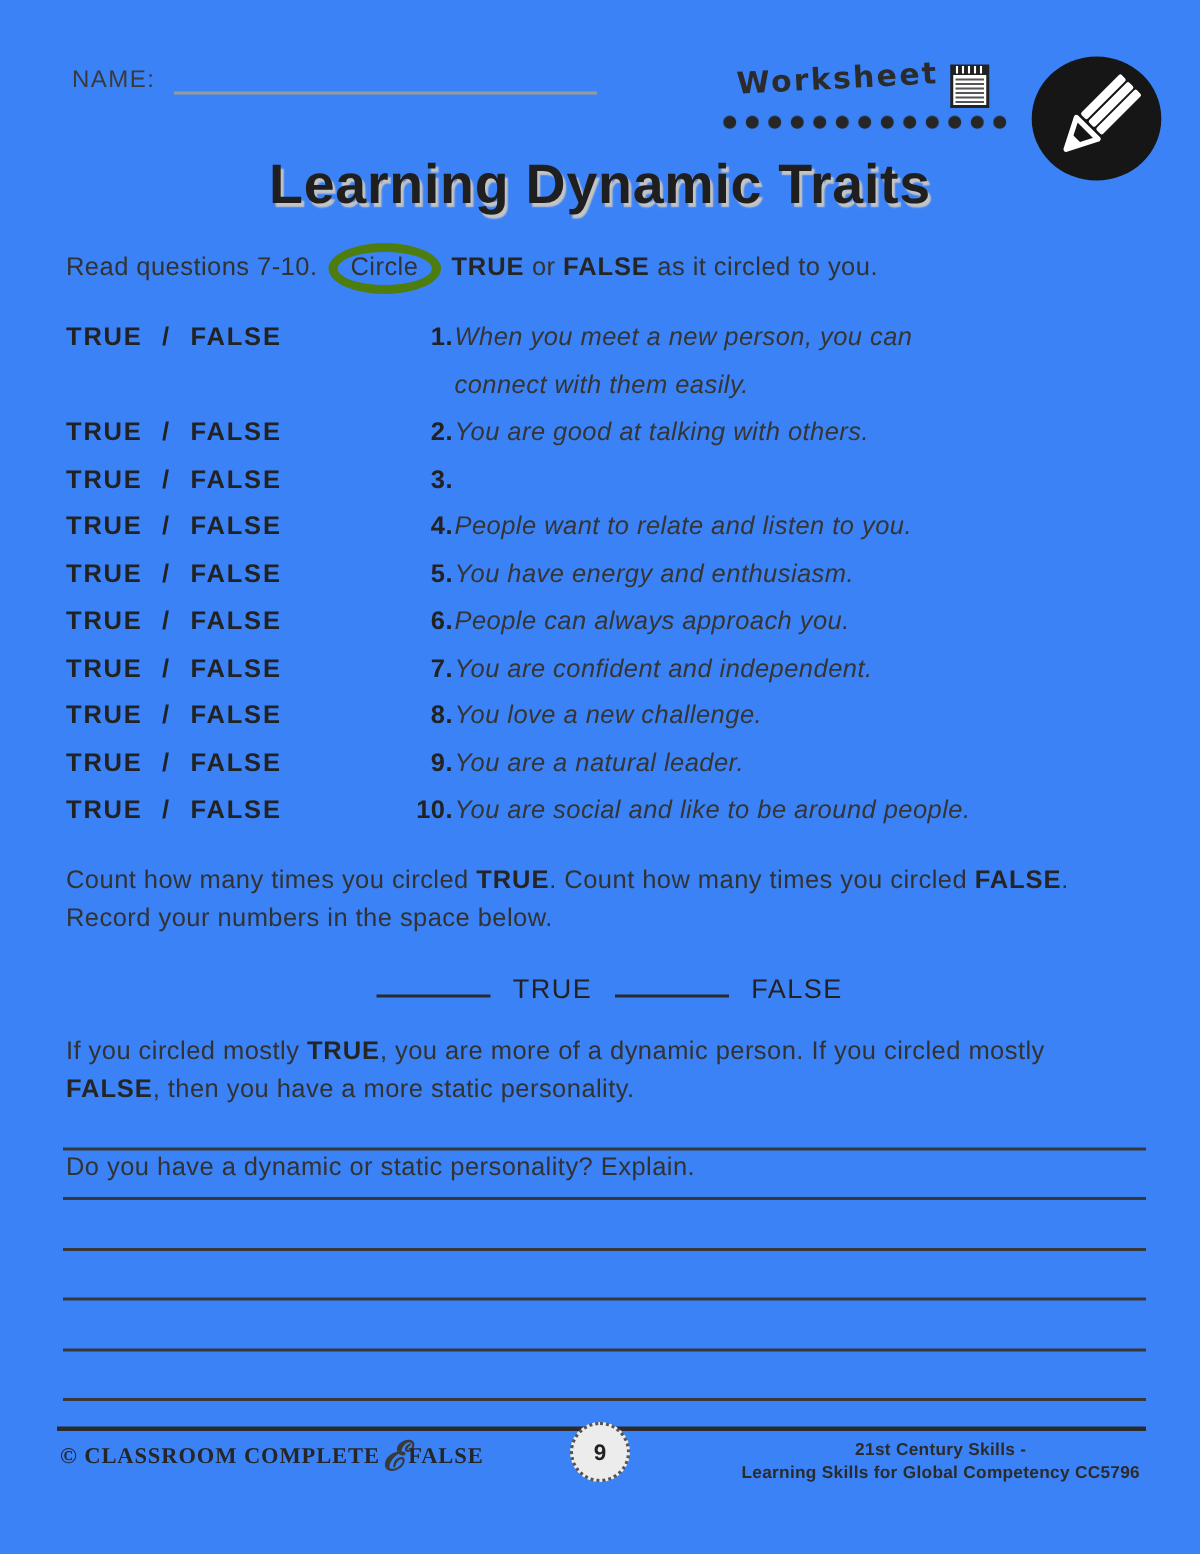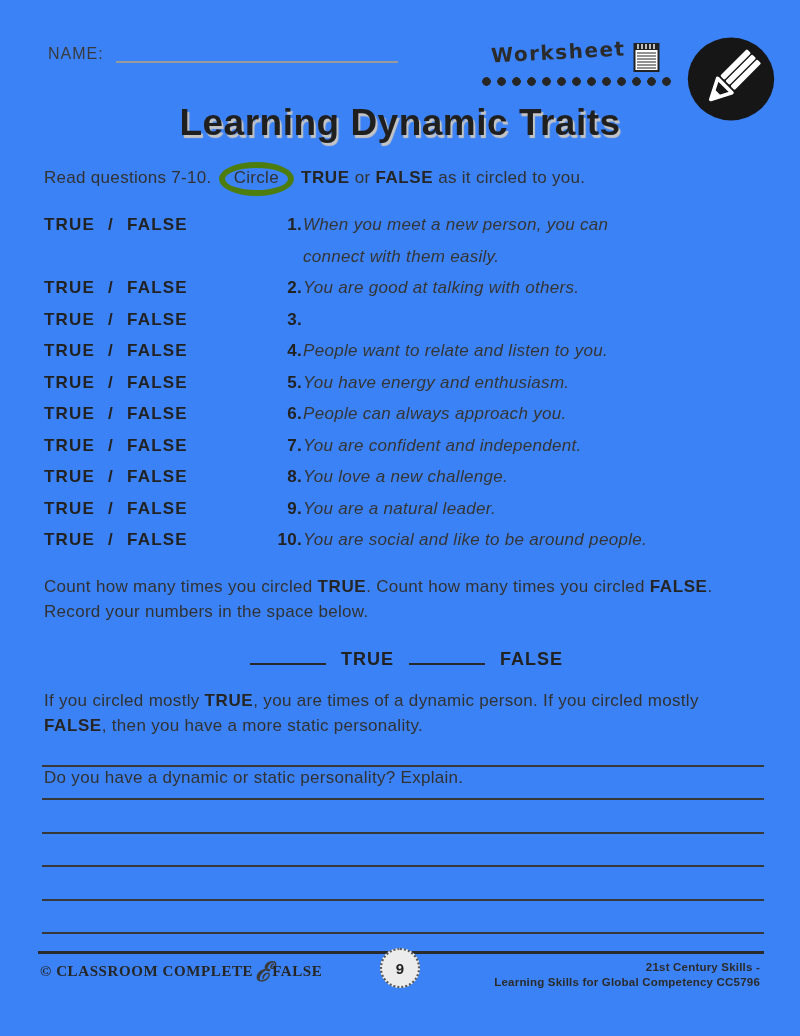--- a/index.html
+++ b/index.html
@@ -36,41 +36,41 @@
                  padding:0 9px 2px 9px; margin:0 2px;text-align:right; }
 
   .qrow { display:flex; line-height:31.5px; color:#353535; }
   .tf-col { width:160px; font-weight:bold; letter-spacing:1.2px; color:#222; flex-shrink:0; }
   .tf-slash { margin:0 13px; }
   .num-col { width:98px; text-align:right; font-weight:bold; color:#222; flex-shrink:0; }
   .text-col { margin-left:1px; max-width:445px;font-style:italic; }
   .text-col.narrow { max-width:335px; }
 
   .para { margin:18px 0 0 0; line-height:25px; width:690px; color:#323232; }
-  .blank-row { margin-top:21px; text-align:center; font-size:18px; font-weight:bold;
+  .blank-row { margin-top:21px; text-align:center; font-size:18px; font-weight:normal;
                letter-spacing:1px; color:#222; }
   .blank { display:inline-block; width:76px; height:18px; border-bottom:2.5px solid #2a2a2a; margin:0 9px; }
   .prompt-para { margin-top:27px; }
 
   
   .answer-lines { position:absolute; top:733px; left:42px; width:722px; }
   .wline { height:31.5px; border-bottom:2.5px solid #383838; }
 
   
   .footer-rule { position:absolute; top:951px; left:38px; width:726px; border-top:3px solid #2b2b2b; }
   .footer-left { position:absolute; top:963px; left:40px; display:flex; align-items:flex-start;
     font-family:"Liberation Serif", serif; font-weight:bold; font-size:15px;
     letter-spacing:0.6px; color:#262626; }
   .logo-e { font-family:"DejaVu Serif", serif; font-style:italic; font-size:27px;
             line-height:0.7; margin:0 0 0 2px; color:#3a3a3a; }
   .page-circle { position:absolute; top:948px; left:50%; transform:translateX(-50%);
     width:36px; height:36px; border:2px dotted #555; border-radius:50%;
     background:#ececec; display:flex; align-items:center; justify-content:center;
     font-weight:bold; font-size:15px; color:#222; }
-  .footer-right { position:absolute; top:960px; right:40px; text-align:right;
+  .footer-right { position:absolute; top:960px; right:40px; text-align:center;
     font-weight:bold; font-size:11.5px; line-height:15px; letter-spacing:0.2px; color:#2b2b2b; }
 </style>
 </head>
 <body>
 
 <div class="page">
 
   <div class="name-row">
     <span>NAME:</span>
     <span class="name-line"></span>
@@ -175,21 +175,21 @@
 
     <p class="para"><span>Count how many times you circled </span><b>TRUE</b><span>. Count how many times you circled </span><b>FALSE</b><span>. Record your numbers in the space below.</span></p>
 
     <div class="blank-row">
       <span class="blank"></span>
       <span>TRUE</span>
       <span class="blank"></span>
       <span>FALSE</span>
     </div>
 
-    <p class="para"><span>If you circled mostly </span><b>TRUE</b><span>, you are times of a dynamic person. If you circled mostly </span><b>FALSE</b><span>, then you have a more static personality.</span></p>
+    <p class="para"><span>If you circled mostly </span><b>TRUE</b><span>, you are more of a dynamic person. If you circled mostly </span><b>FALSE</b><span>, then you have a more static personality.</span></p>
 
     <p class="para prompt-para">Do you have a dynamic or static personality? Explain.</p>
   </div>
 
   <div class="answer-lines">
     <div class="wline"></div>
     <div class="wline"></div>
     <div class="wline"></div>
     <div class="wline"></div>
     <div class="wline"></div>

